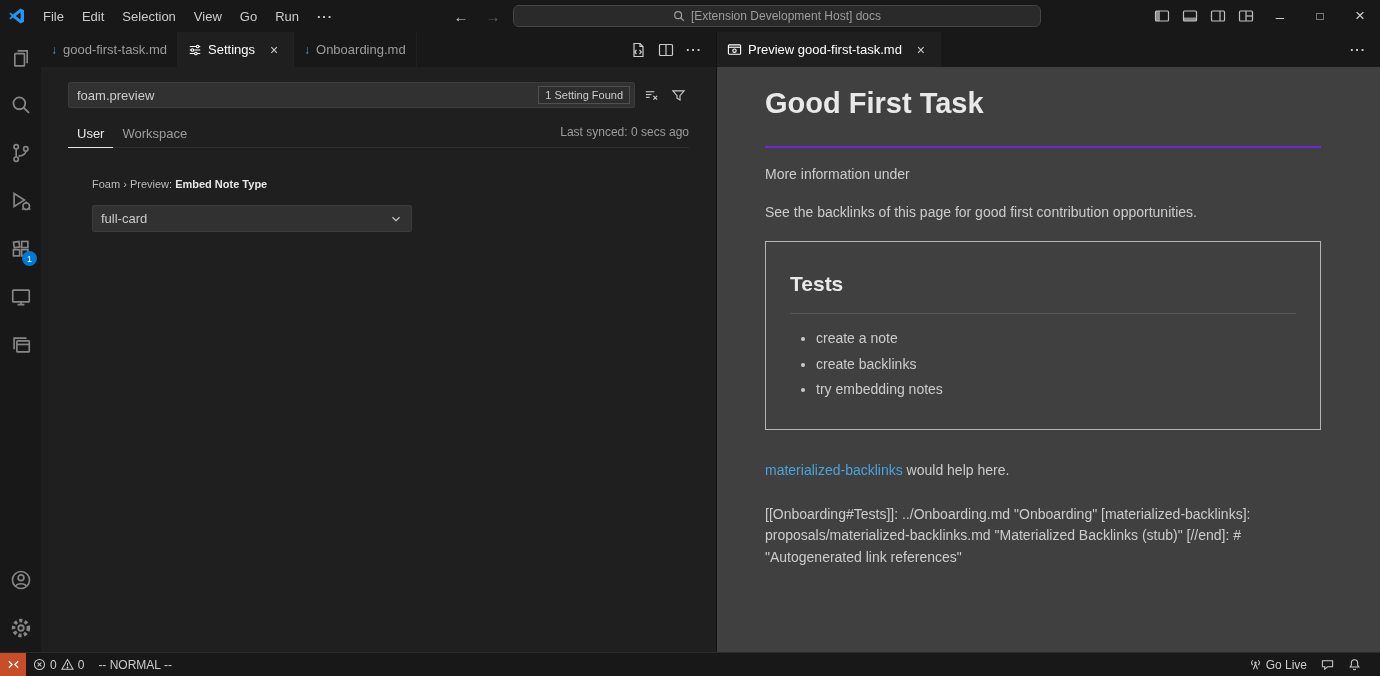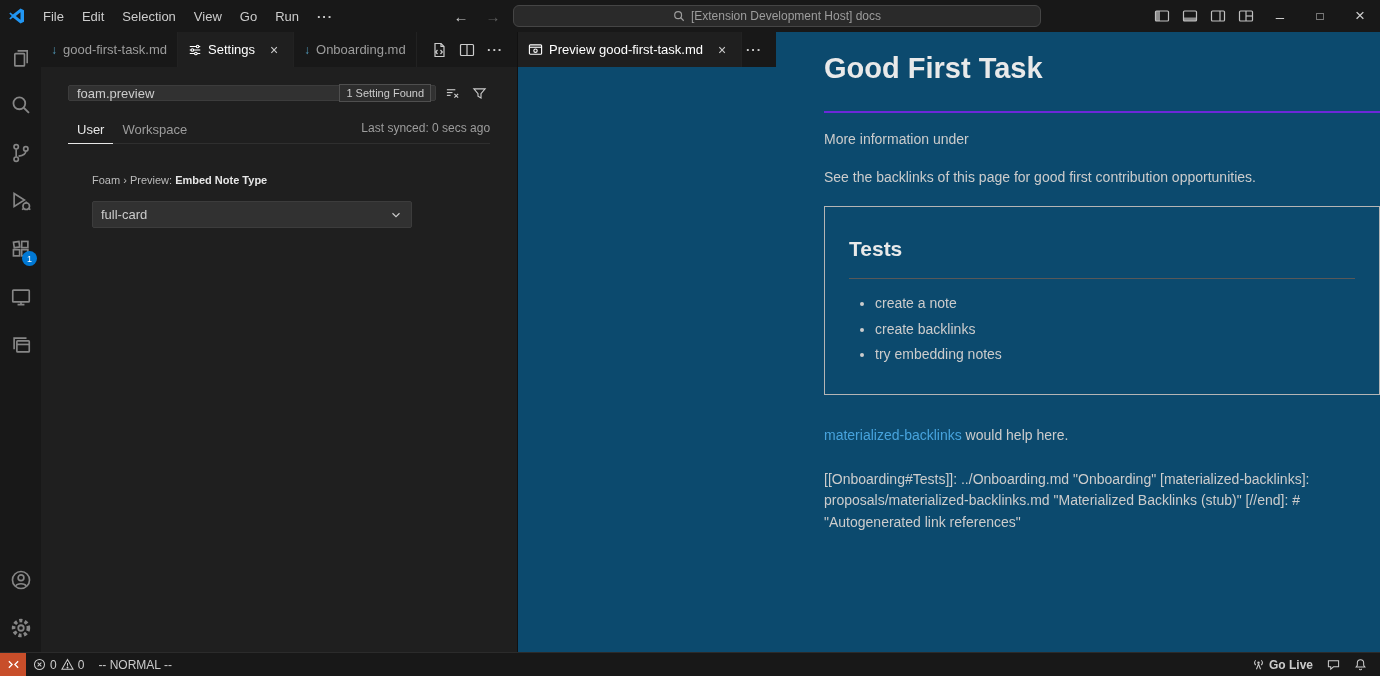--- a/index.html
+++ b/index.html
@@ -36,38 +36,38 @@
   .activitybar { width: 41px; background: #181818; display: flex; flex-direction: column; align-items: center; padding-top: 1px; }
   .ab-icon { width: 41px; height: 48px; display: flex; align-items: center; justify-content: center; color: #868686; position: relative; }
   .ab-spacer { flex: 1; }
   .ab-badge {
     position: absolute; right: 4px; bottom: 7px; min-width: 15px; height: 15px; padding: 0 2px;
     border-radius: 8px; background: var(--badge-blue, #0078d4); color: #fff; font-size: 9px;
     display: flex; align-items: center; justify-content: center;
   }
 
   .group-left { width: 675px; display: flex; flex-direction: column; background: #1f1f1f; }
-  .group-right { flex: 1; display: flex; flex-direction: row; background: #0c4a6e; border-left: 1px solid #111111; }
+  .group-right { flex: 1; display: flex; flex-direction: column; background: #404040; border-left: 1px solid #111111; }
 
   
   .tabbar { height: 35px; background: #181818; display: flex; align-items: stretch; font-size: 13px; }
   .tab { display: flex; align-items: center; gap: 6px; padding: 0 10px; color: #9d9d9d; border-right: 1px solid #222222; white-space: nowrap; }
   .tab.active { background: #1f1f1f; color: #ffffff; }
   .tab-fill { flex: 1; }
   .tab-actions { display: flex; align-items: center; gap: 4px; padding-right: 10px; color: #cccccc; }
   .ta-icon { width: 24px; height: 24px; display: flex; align-items: center; justify-content: center; border-radius: 4px; }
   .tab-close { width: 18px; height: 18px; margin-left: 4px; display: flex; align-items: center; justify-content: center; font-size: 14px; border-radius: 4px; color: #cccccc; }
   .md-file-icon { color: var(--markdown-icon-blue, #519aba); font-weight: bold; font-size: 12px; }
   .ellipsis { font-weight: bold; letter-spacing: 1px; }
 
   
   .settings-body { flex: 1; padding: 15px 27px 0 27px; overflow: hidden; }
   .search-row { display: flex; align-items: center; }
   .search-box {
-    flex: 1; height: 16px; display: flex; align-items: center;
+    flex: 1; height: 26px; display: flex; align-items: center;
     background: #313131; border: 1px solid #3c3c3c; border-radius: 2px;
   }
   .search-box input {
     flex: 1; min-width: 0; background: transparent; border: none; outline: none;
     color: #cccccc; font-size: 13px; padding: 0 8px; font-family: inherit;
   }
   .results-badge {
     margin-right: 4px; padding: 2px 6px; background: #2d2d2d; border: 1px solid #4f4f4f;
     border-radius: 0; font-size: 11px; color: #cccccc; white-space: nowrap;
   }
@@ -95,21 +95,21 @@
   .embed-card ul { margin: 14px 0 8px; padding-left: 26px; }
   .embed-card li { margin: 4px 0; }
   .link-p { margin-top: 30px; }
   .md-link { color: var(--link-blue, #47a3dd); text-decoration: none; cursor: pointer; }
   .ref-p { margin-top: 22px; }
 
   
   .statusbar { height: 24px; background: #181818; border-top: 1px solid #2b2b2b; display: flex; align-items: center; font-size: 12px; color: #cccccc; }
   .remote { width: 26px; height: 100%; background: var(--remote-orange, #c84e2a); color: #ffffff; display: flex; align-items: center; justify-content: center; }
   .sb-item { display: flex; align-items: center; gap: 4px; padding: 0 7px; height: 100%; }
-  .sb-right { margin-left: auto; display: flex; align-items: flex-start; height: 100%; padding-right: 6px; font-weight: bold; }
+  .sb-right { margin-left: auto; display: flex; align-items: flex-start; height: 100%; padding-right: 12px; }
 </style>
 </head>
 <body>
 
 <div class="titlebar">
   <div class="tb-left">
     <div class="vscode-logo">
       <svg width="16" height="16" viewBox="0 0 16 16">
           <path fill="#2196f3" d="M11.5 0.6 L15 2.2 V13.8 L11.5 15.4 L3.9 9.5 L1.4 11.4 L0.3 10.4 L2.8 8 L0.3 5.6 L1.4 4.6 L3.9 6.5 Z M11.5 4.2 L6.8 8 L11.5 11.8 Z"></path>
         </svg>

